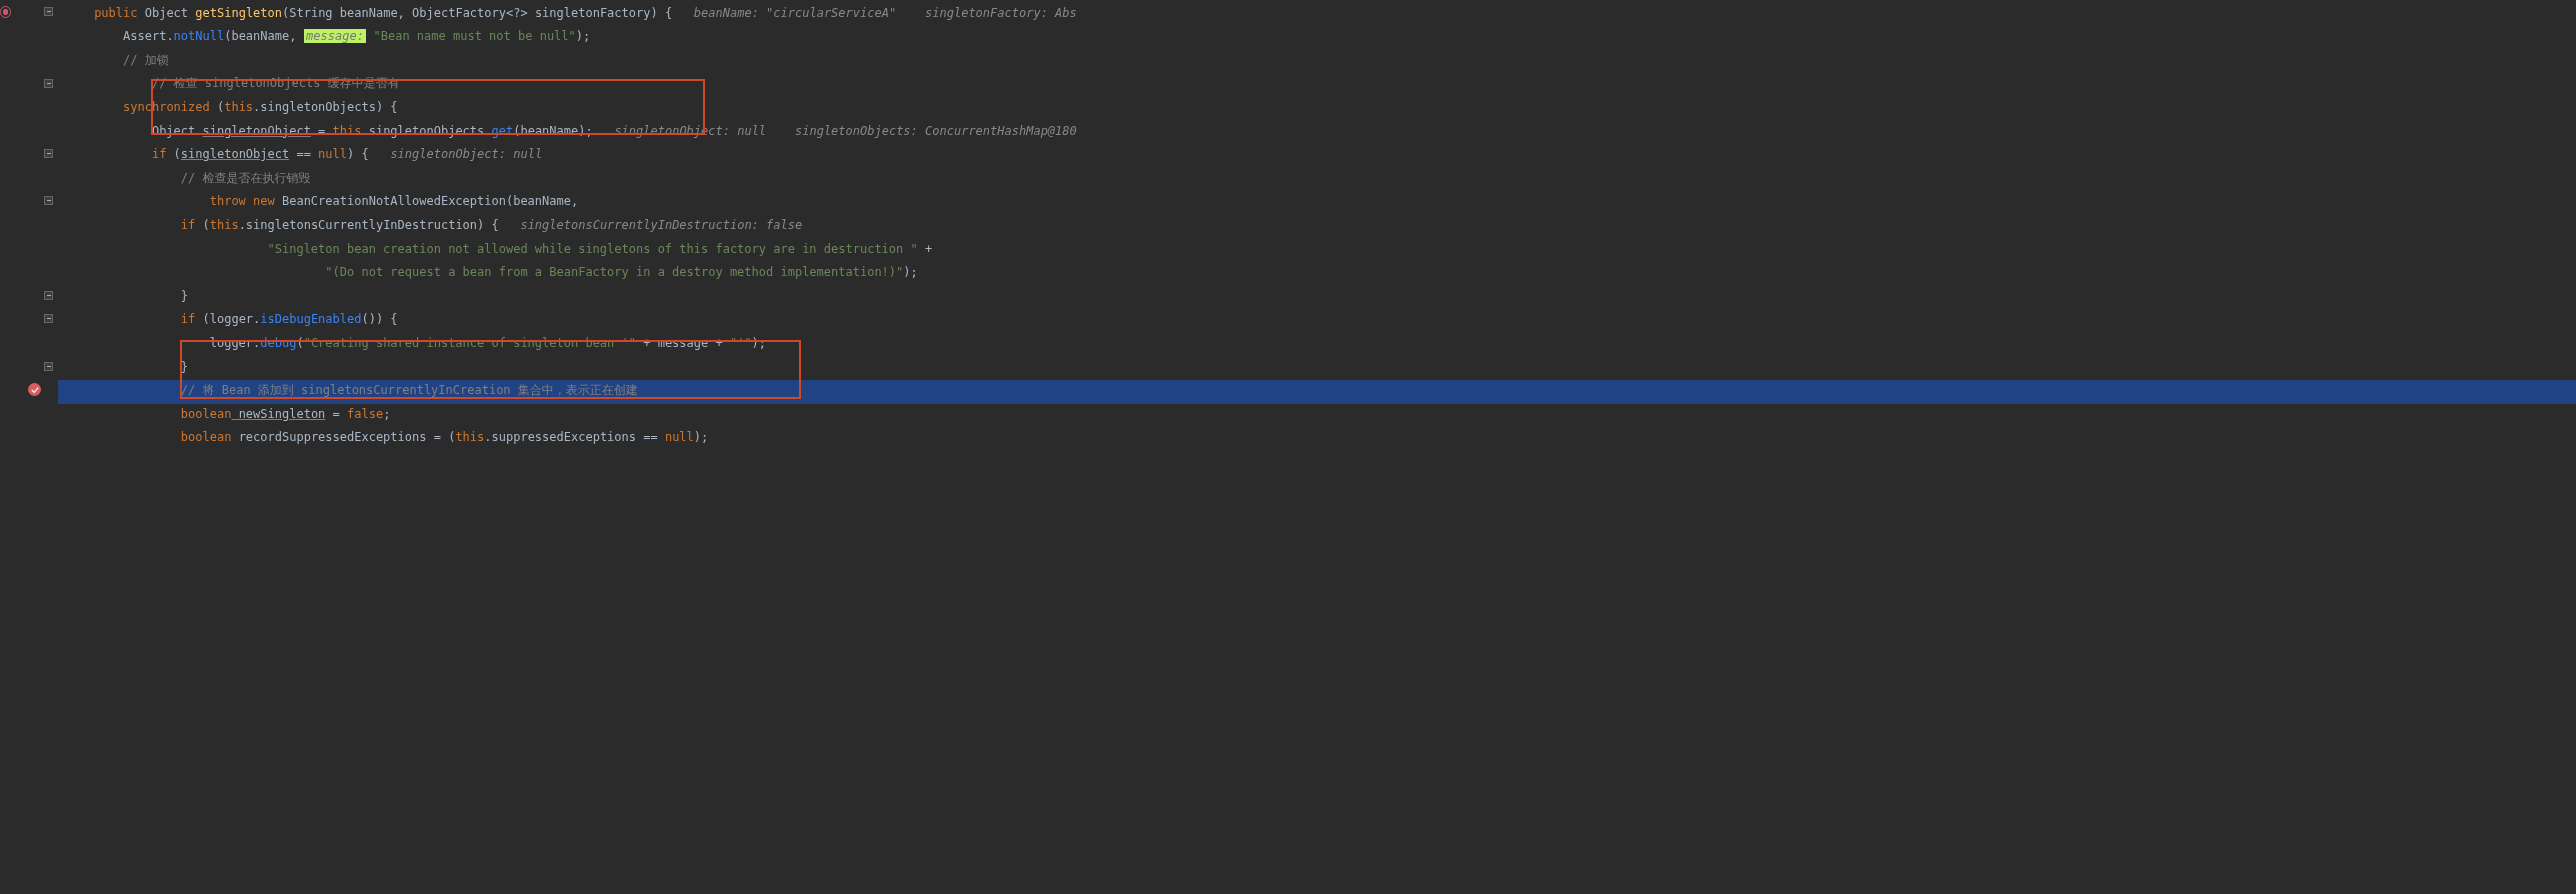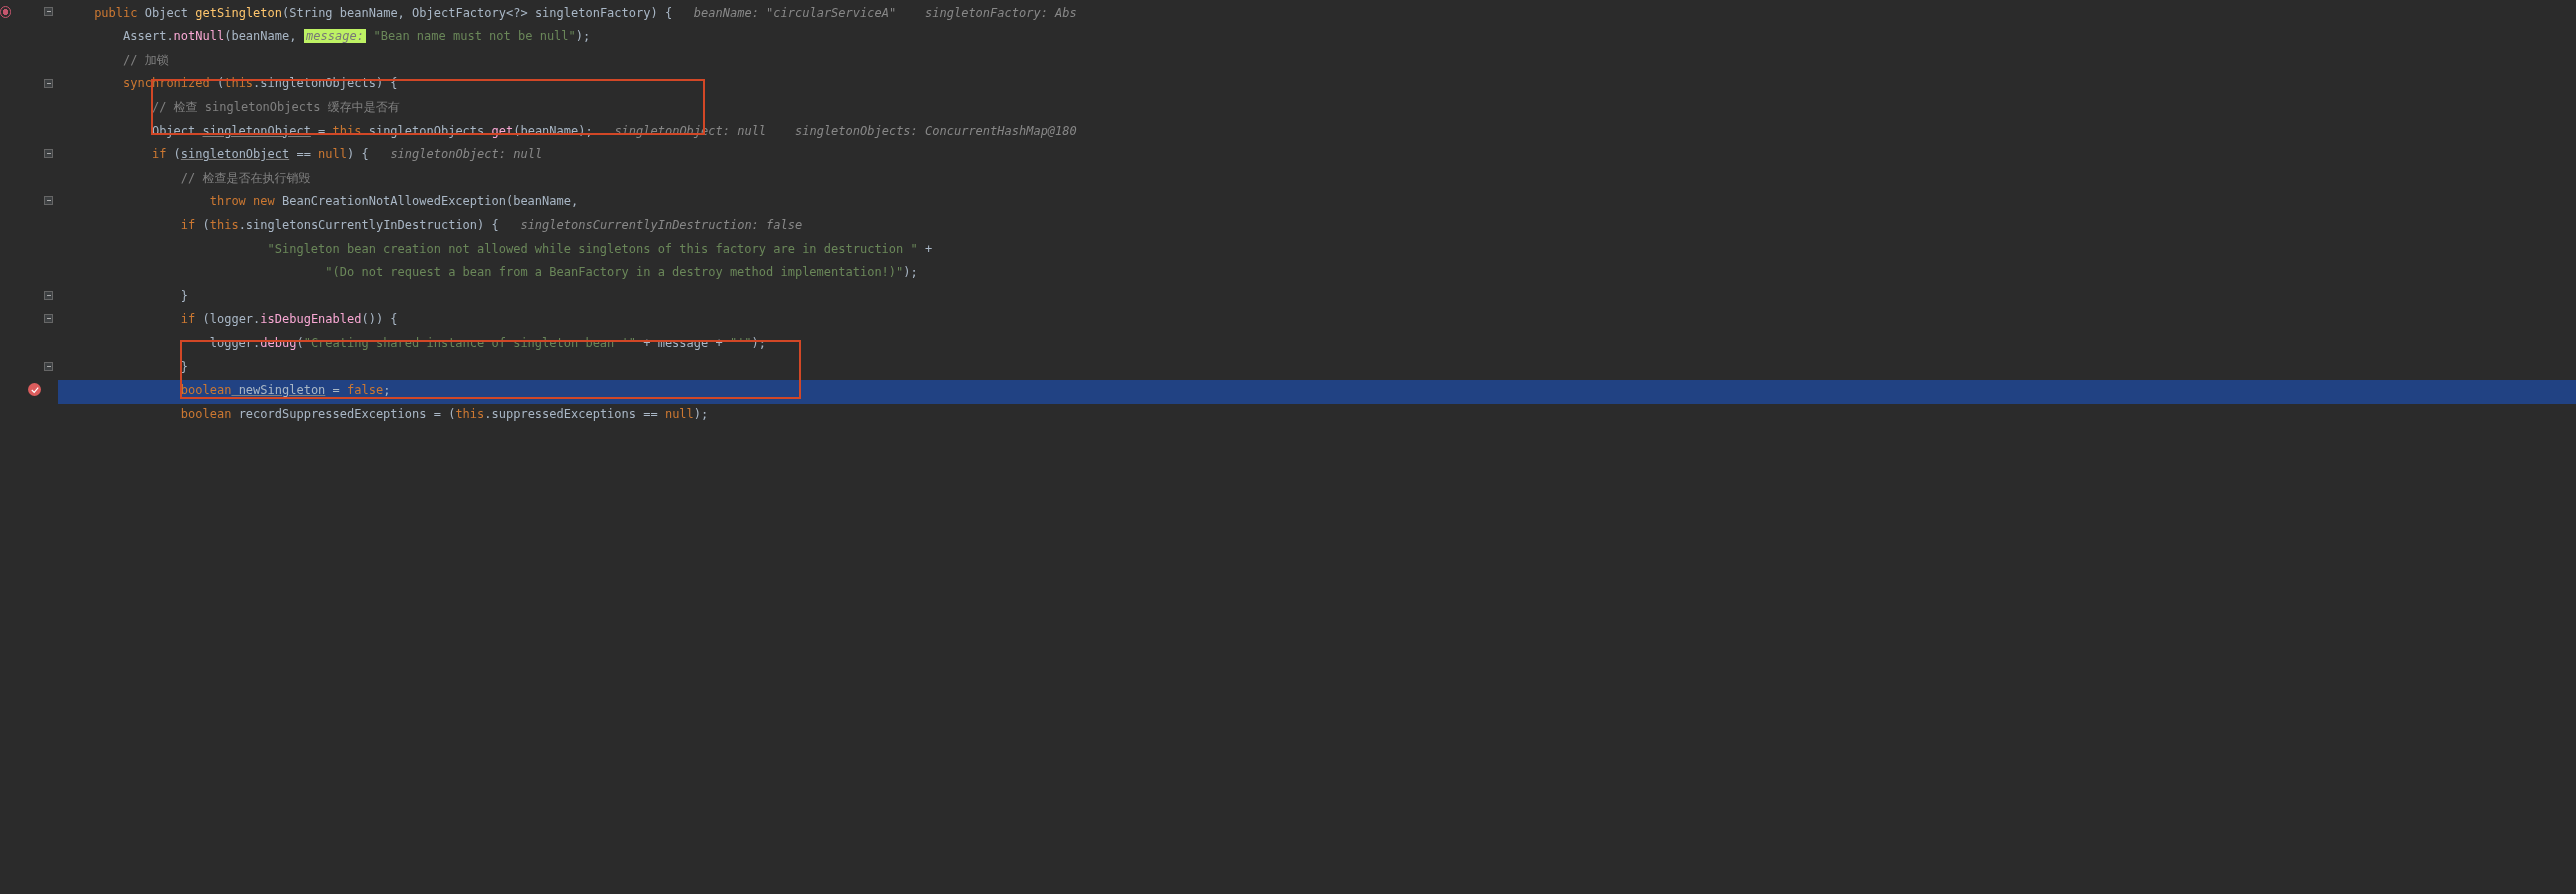--- a/index.html
+++ b/index.html
@@ -54,21 +54,21 @@
     }
     .line-content { position: relative; z-index: 2; text-align: center; }
     .highlight-box {
       position: absolute;
       border: 2.4px solid #d24726;
       z-index: 3;
       pointer-events: none;
     }
     .kw { color: #cc7832; }
     .method-decl { color: #ffc66d; }
-    .method-call { color: #f9a8d4; }
+    .method-call { color: #3b82f6; }
     .str { color: #6a8759; }
     .comment { color: #808080; font-style: normal; }
     .param-hint { color: #787878; font-style: italic; background: #bef264; padding: 0 2.4px; }
     .inlay { color: #888888; font-style: italic; }
     .underline-wave { text-decoration: underline; text-decoration-style: solid; text-decoration-color: #808080; }
     .fold-icon {
       position: absolute;
       width: 8.8px;
       height: 8.8px;
       border: 0.8px solid #666;
@@ -114,30 +114,31 @@
       <svg class="bp-checkmark" viewBox="0 0 10 10">
           <path d="M1 5 L4 8 L9 2" stroke="#fff" stroke-width="1.5" fill="none"></path>
         </svg>
     </div>
   </div>
 
   <div class="code">
     <div class="line"><span class="line-content">     <span class="kw">public</span> <span>Object</span> <span class="method-decl">getSingleton</span><span>(String beanName, ObjectFactory&lt;?&gt; singletonFactory) {</span>   <span class="inlay">beanName: "circularServiceA"</span>    <span class="inlay">singletonFactory: Abs</span></span></div>
     <div class="line"><span class="line-content">         <span>Assert.</span><span class="method-call">notNull</span><span>(beanName, </span><span class="param-hint">message:</span> <span class="str">"Bean name must not be null"</span><span>);</span></span></div>
     <div class="line"><span class="line-content">         <span class="comment">// 加锁</span></span></div>
+    <div class="line"><span class="line-content">             <span class="comment">// 检查 singletonObjects 缓存中是否有</span></span></div>
     <div class="line"><span class="line-content">         <span class="kw">synchronized</span><span> (</span><span class="kw">this</span><span>.singletonObjects</span><span>) {</span></span></div>
-    <div class="line"><span class="line-content">             <span class="comment">// 检查 singletonObjects 缓存中是否有</span></span></div>
     <div class="line"><span class="line-content">             <span>Object </span><span class="underline-wave">singletonObject</span><span> = </span><span class="kw">this</span><span>.singletonObjects.</span><span class="method-call">get</span><span>(beanName);</span>   <span class="inlay">singletonObject: null</span>    <span class="inlay">singletonObjects: ConcurrentHashMap@180</span></span></div>
     <div class="line"><span class="line-content">             <span class="kw">if</span><span> (</span><span class="underline-wave">singletonObject</span><span> == </span><span class="kw">null</span><span>) {</span>   <span class="inlay">singletonObject: null</span></span></div>
     <div class="line"><span class="line-content">                 <span class="comment">// 检查是否在执行销毁</span></span></div>
     <div class="line"><span class="line-content">                     <span class="kw">throw</span><span class="kw"> new</span><span> BeanCreationNotAllowedException(beanName,</span></span></div>
     <div class="line"><span class="line-content">                 <span class="kw">if</span><span> (</span><span class="kw">this</span><span>.singletonsCurrentlyInDestruction) {</span>   <span class="inlay">singletonsCurrentlyInDestruction: false</span></span></div>
     <div class="line"><span class="line-content">                             <span class="str">"Singleton bean creation not allowed while singletons of this factory are in destruction "</span><span> +</span></span></div>
     <div class="line"><span class="line-content">                                     <span class="str">"(Do not request a bean from a BeanFactory in a destroy method implementation!)"</span><span>);</span></span></div>
     <div class="line"><span class="line-content">                 <span>}</span></span></div>
     <div class="line"><span class="line-content">                 <span class="kw">if</span><span> (logger.</span><span class="method-call">isDebugEnabled</span><span>()) {</span></span></div>
     <div class="line"><span class="line-content">                     <span>logger.</span><span class="method-call">debug</span><span>(</span><span class="str">"Creating shared instance of singleton bean '"</span><span> + message + </span><span class="str">"'"</span><span>);</span></span></div>
     <div class="line"><span class="line-content">                 <span>}</span></span></div>
+    <div class="line"><span class="line-content">                 <span class="comment">// 将 Bean 添加到 singletonsCurrentlyInCreation 集合中，表示正在创建</span></span></div>
     <div class="line"><span class="line-content">                 <span class="kw">boolean</span><span class="underline-wave"> newSingleton</span><span> = </span><span class="kw">false</span><span>;</span></span></div>
     <div class="line"><span class="line-content">                 <span class="kw">boolean</span><span> recordSuppressedExceptions = (</span><span class="kw">this</span><span>.suppressedExceptions == </span><span class="kw">null</span><span>);</span></span></div>
   </div>
 </div>
 
 
 </body></html>

